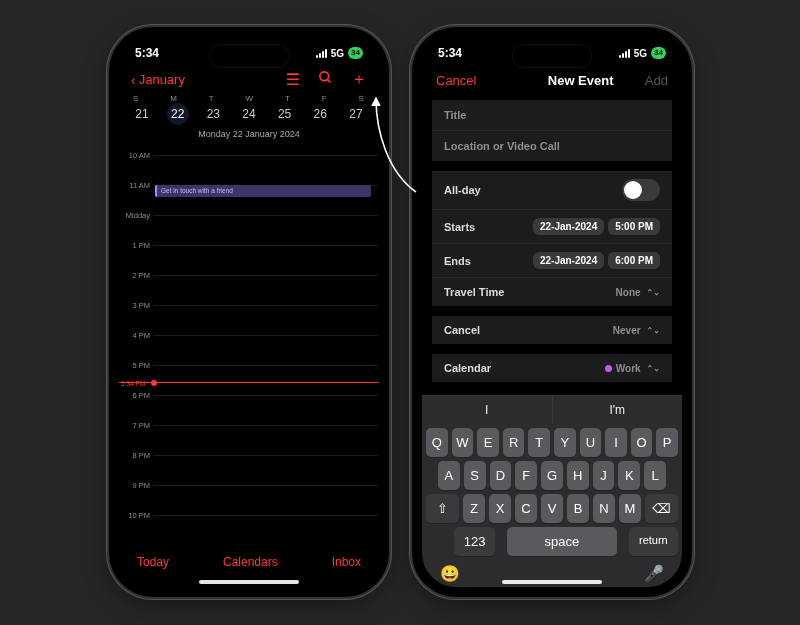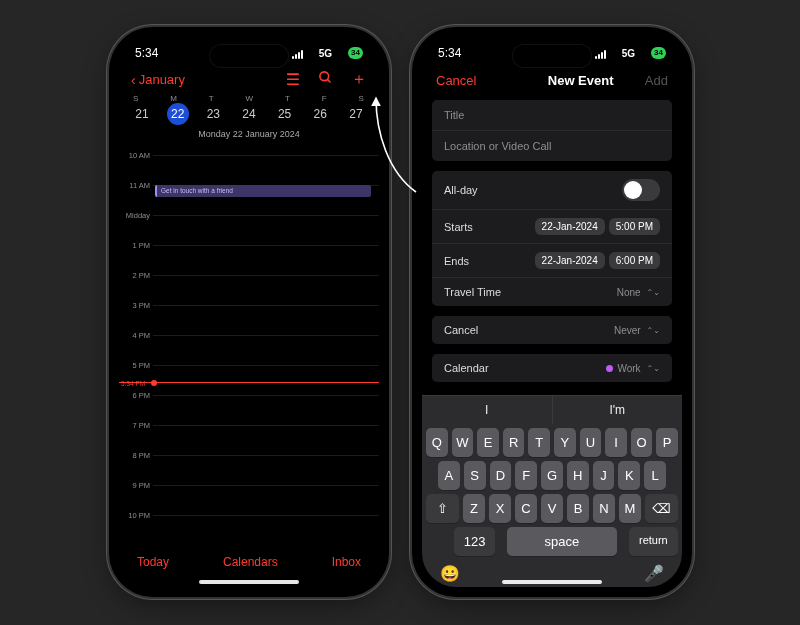--- a/index.html
+++ b/index.html
@@ -10,54 +10,54 @@
     box-shadow:0 0 0 2px #333, 0 0 0 3px #555, 0 8px 26px rgba(0,0,0,.4);
   }
   .phone.left  { left:109px; }
   .phone.right { left:412px; }
   .screen {
     position:relative; width:100%; height:100%; background:#000;
     border-radius:34px; overflow:hidden; color:#fff; font-size:11px;
   }
   
   .status { display:flex; justify-content:space-between; align-items:center; padding:6px 16px 2px; height:28px; font-size:12px; }
-  .status .time { font-weight:400; }
-  .status .right { display:flex; align-items:flex-end; gap:16px; font-size:10px; font-weight:600; }
+  .status .time { font-weight:700; }
+  .status .right { display:flex; align-items:center; gap:4px; font-size:10px; font-weight:600; }
   .batt { display:inline-flex; align-items:center; gap:1px; }
   .batt-pill { background:#30d158; color:#000; font-weight:700; border-radius:6px; padding:0 3px; font-size:8px; line-height:12px; }
   .notch { position:absolute; top:8px; left:50%; transform:translateX(-50%); width:78px; height:22px; background:#000; border-radius:14px; box-shadow:0 0 0 1px #111; }
   
   .nav { display:flex; align-items:center; justify-content:space-between; padding:4px 12px 2px; color:#ff3b30; font-size:13px; }
   .nav .back { display:flex; align-items:center; gap:3px; }
   .nav .icons { display:flex; align-items:center; gap:18px; font-size:16px; }
   .chev { font-size:14px; }
   
   .wk { display:flex; justify-content:space-between; padding:2px 14px 0; font-size:8px; color:#8e8e93; letter-spacing:1px; }
   .dates { display:flex; justify-content:space-between; padding:0 12px 4px; font-size:12px; }
   .dates span { width:22px; text-align:center; line-height:22px; color:#ccc; }
-  .dates .sel { background:#1d4ed8; color:#fff; border-radius:50%; }
+  .dates .sel { background:#0f172a; color:#fff; border-radius:50%; }
   .today-row { text-align:center; font-size:9px; color:#aaa; padding-bottom:4px; }
   
   .grid { position:relative; height:388px; overflow:hidden; padding-left:34px; }
   .line { position:absolute; left:34px; right:0; border-top:1px solid #1c1c1e; }
   .lbl  { position:absolute; left:3px; width:28px; text-align:right; font-size:7.5px; color:#8e8e93; transform:translateY(-50%); }
   .ev { position:absolute; left:36px; right:8px; height:12px; background:#3c3565; border-left:2px solid #9f8cff; font-size:6.5px; color:#cbb8ff; padding-left:4px; line-height:12px; overflow:hidden; border-radius:2px; }
   .now { position:absolute; left:0; right:0; border-top:1px solid #ff3b30; }
   .now::before { content:''; position:absolute; left:32px; top:-3px; width:6px; height:6px; background:#ff3b30; border-radius:50%; }
   .now-lbl { position:absolute; left:2px; font-size:6.5px; color:#ff3b30; transform:translateY(-50%); }
   
   .bbar { position:absolute; bottom:8px; left:0; right:0; display:flex; justify-content:space-between; padding:4px 18px 10px; color:#ff3b30; font-size:12px; }
   .home-ind { position:absolute; bottom:3px; left:50%; transform:translateX(-50%); width:100px; height:4px; background:#fff; border-radius:3px; opacity:.9; }
   
   .ne-nav { display:flex; justify-content:space-between; align-items:center; padding:8px 14px 6px; font-size:13px; }
   .ne-nav .cancel { color:#ff3b30; }
   .ne-nav .title  { color:#fff; font-weight:600;padding-left:40px; }
   .ne-nav .add    { color:#555; }
   .form { padding:6px 10px 0; display:flex; flex-direction:column; gap:10px; }
-  .card { background:#1c1c1e; border-radius:5px; overflow:hidden; }
+  .card { background:#1c1c1e; border-radius:0; overflow:hidden;font-weight:bold; }
   .row { display:flex; justify-content:space-between; align-items:center; padding:8px 12px; font-size:11px; color:#ddd; }
   .row + .row { border-top:1px solid #2a2a2c; }
   .tfield { padding:9px 12px; font-size:11px; color:#8e8e93; }
   .tfield + .tfield { border-top:1px solid #2a2a2c; }
   .pill { background:#3a3a3c; padding:3px 7px; border-radius:6px; font-size:10px; color:#fff; }
   .pills { display:flex; gap:4px; }
   .switch { width:38px; height:22px; background:#3a3a3c; border-radius:12px; position:relative; }
   .switch::after { content:''; position:absolute; width:18px; height:18px; background:#fff; border-radius:50%; top:2px; left:2px; }
   .muted { color:#8e8e93; display:flex; align-items:center; gap:4px; font-size:10px; }
   .cal-dot { width:7px; height:7px; border-radius:50%; background:#bf5af2; }

